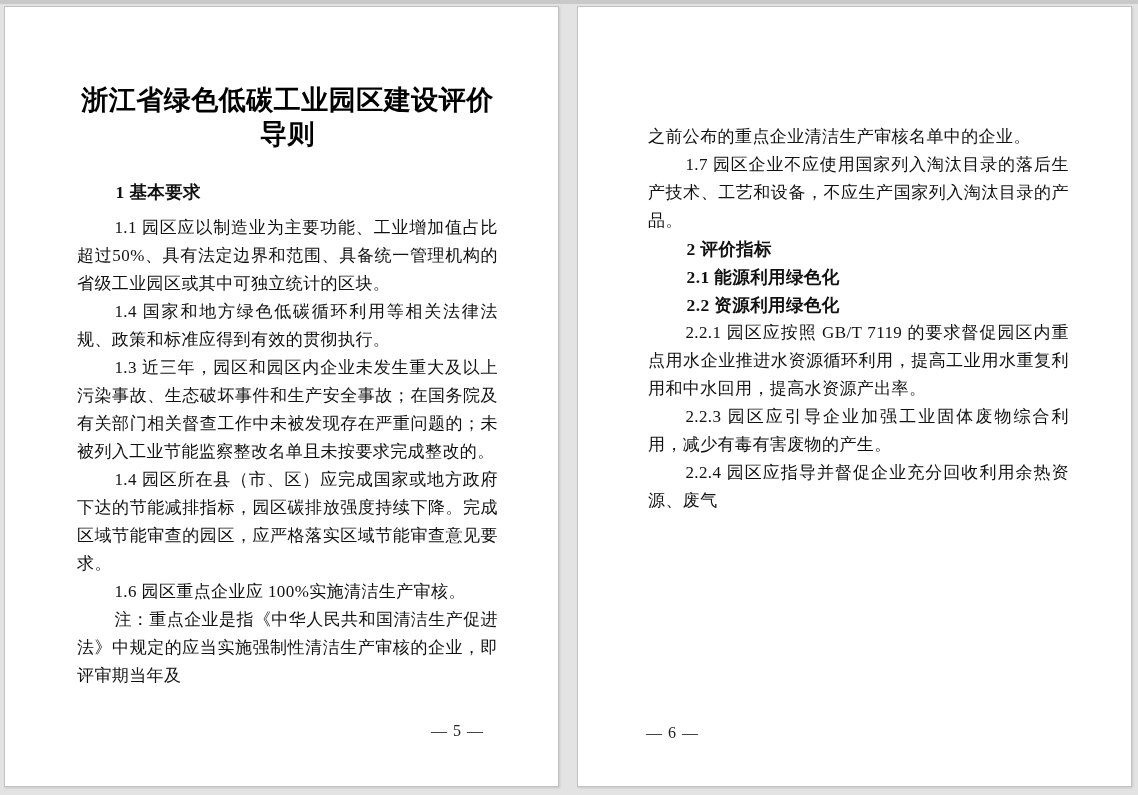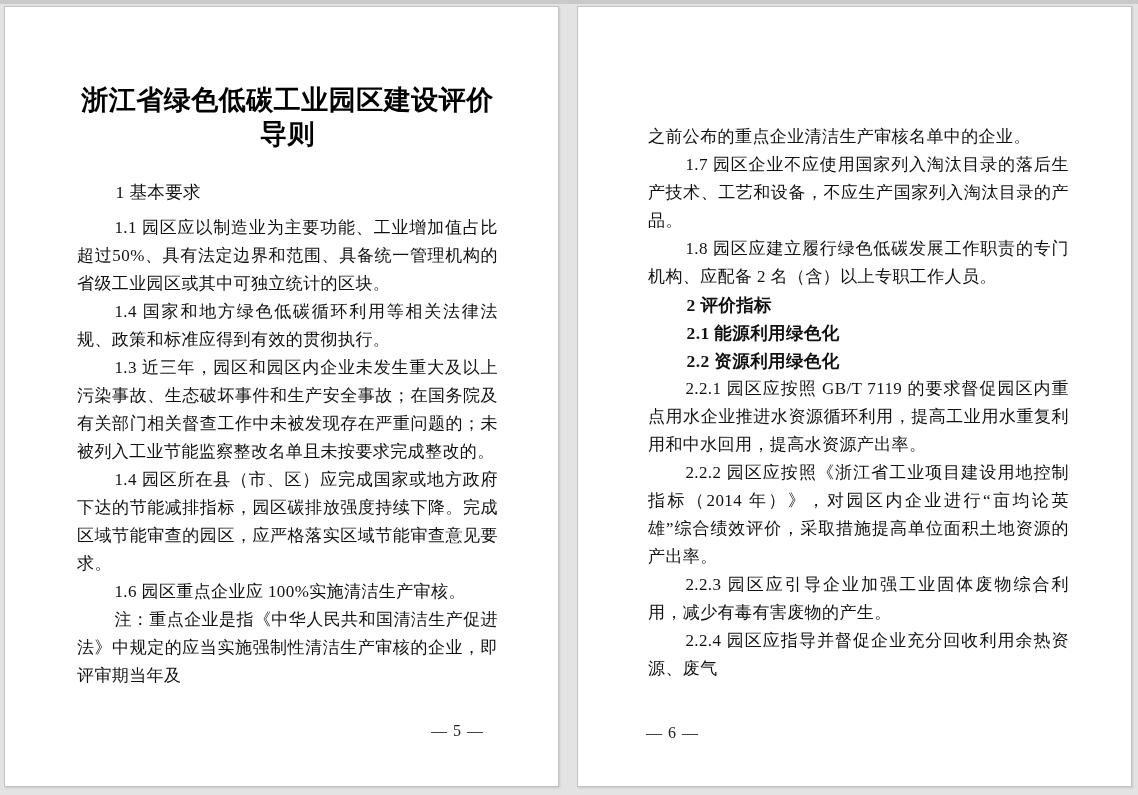--- a/index.html
+++ b/index.html
@@ -50,21 +50,21 @@
     letter-spacing: 0.5px;
     color: #000000;
     text-indent: 0;
   }
   .blk {
     text-align: justify;
     text-align-last: left;
     text-indent: 2.2em;
   }
   .blk-heading {
-    font-weight: normal;
+    font-weight: bold;
     font-size: 17.5px;
     margin: 4px 0 8px 0;
   }
   .blk-subheading {
     font-weight: bold;
     font-size: 17.5px;
     margin: 0;
   }
   .blk-para { font-weight: normal; }
   .no-indent { text-indent: 0; }
@@ -98,26 +98,24 @@
         </div>
     </div>
     <div class="page-number pn-right">— 5 —</div>
   </div>
 
   <div class="page">
     <div class="page-body page-body-right">
       <div>
           <div class="blk blk-para no-indent">之前公布的重点企业清洁生产审核名单中的企业。</div>
           <div class="blk blk-para">1.7 园区企业不应使用国家列入淘汰目录的落后生产技术、工艺和设备，不应生产国家列入淘汰目录的产品。</div>
-          <div class="blk blk-para">1.8 园区应建立履行绿色低碳发展工作职责的专门机构、应配备 2 名（含）以上专职工作人员。</div>
           <div class="blk blk-subheading">2 评价指标</div>
           <div class="blk blk-subheading">2.1 能源利用绿色化</div>
           <div class="blk blk-subheading">2.2 资源利用绿色化</div>
           <div class="blk blk-para">2.2.1 园区应按照 GB/T 7119 的要求督促园区内重点用水企业推进水资源循环利用，提高工业用水重复利用和中水回用，提高水资源产出率。</div>
-          <div class="blk blk-para">2.2.2 园区应按照《浙江省工业项目建设用地控制指标（2014 年）》，对园区内企业进行“亩均论英雄”综合绩效评价，采取措施提高单位面积土地资源的产出率。</div>
           <div class="blk blk-para">2.2.3 园区应引导企业加强工业固体废物综合利用，减少有毒有害废物的产生。</div>
           <div class="blk blk-para">2.2.4 园区应指导并督促企业充分回收利用余热资源、废气</div>
         </div>
     </div>
     <div class="page-number pn-left">— 6 —</div>
   </div>
 
 </div>
 
 </body></html>

